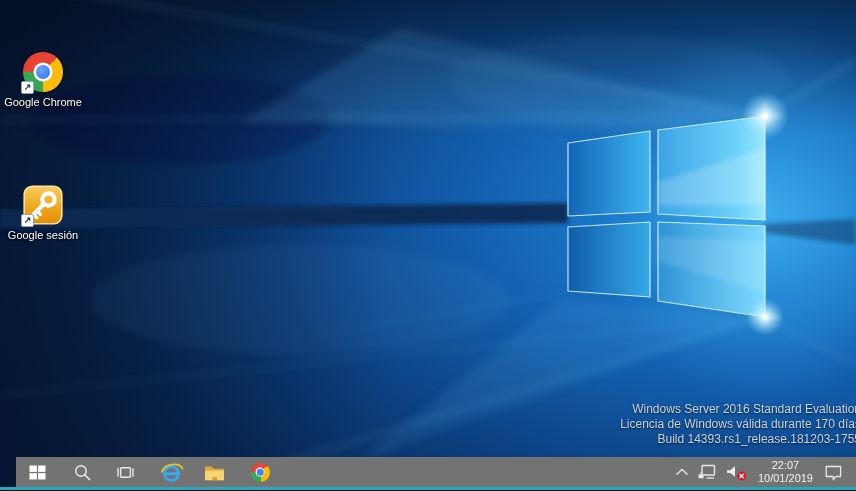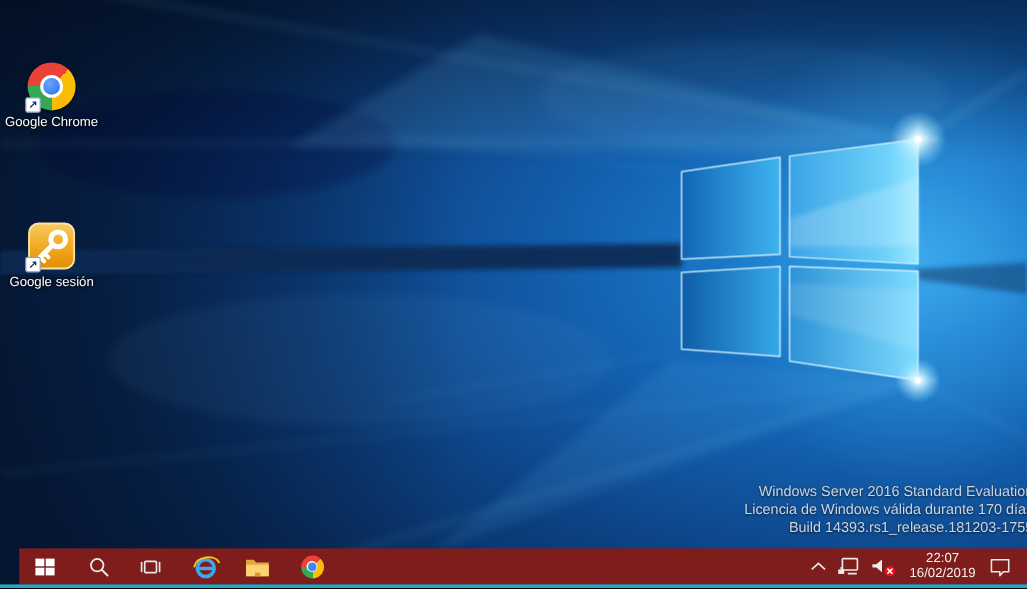--- a/index.html
+++ b/index.html
@@ -24,21 +24,21 @@
      transform:translate(-50%,-50%); background:radial-gradient(circle at 38% 32%, #6ba6f8, #4285f4 60%, #2a6ad4); border-radius:50%; }
   .shortcut-arrow { position:absolute; left:-2px; bottom:-2px; width:13px; height:13px; background:#fff;
      border:1px solid #8fa6bc; border-radius:2px; display:flex; align-items:center; justify-content:center;
      font-size:9px; font-weight:bold; color:#14356e; line-height:1; }
 
   
   .watermark { position:absolute; right:-5px; bottom:44px; text-align:right;
      font-size:12px; line-height:15px; color:#cbd5e0; text-shadow:0 1px 2px rgba(0,0,0,.7); white-space:nowrap; }
 
   
-  .taskbar { position:absolute; left:16px; right:0; bottom:4px; height:30px; background:#7f1d1d; }
+  .taskbar { position:absolute; left:16px; right:0; bottom:4px; height:30px; background:#737373; }
   .accent-line { position:absolute; left:0; right:0; bottom:1px; height:3px; background:#2ba7bd; }
   .black-edge { position:absolute; left:0; right:0; bottom:0; height:1px; background:#04060a; }
   .tb-btn { position:absolute; top:0; height:30px; display:flex; align-items:center; justify-content:center; }
   .tb-start { left:0; width:42px; }
   .tb-search { left:45px; width:42px; }
   .tb-taskview { left:88px; width:42px; }
   .tb-ie { left:134px; width:44px; }
   .tb-explorer { left:177px; width:42px; }
   .tb-chrome { left:222px; width:44px; }
   .chrome-ball-small { position:relative; width:19px; height:19px; border-radius:50%;
@@ -260,21 +260,21 @@
       <div class="tray-item">
         <svg width="21" height="17" viewBox="0 0 21 17" aria-hidden="true">
           <path d="M1,6.2 h3.2 L9,2.2 v10.6 L4.2,9 H1 z" fill="#ececec"></path>
           <circle cx="15.6" cy="12" r="4.4" fill="#e81123"></circle>
           <line x1="13.9" y1="10.3" x2="17.3" y2="13.7" stroke="#ffffff" stroke-width="1.3" stroke-linecap="round"></line>
           <line x1="17.3" y1="10.3" x2="13.9" y2="13.7" stroke="#ffffff" stroke-width="1.3" stroke-linecap="round"></line>
         </svg>
       </div>
       <div class="tray-clock">
         <div>22:07</div>
-        <div>16/02/2019</div>
+        <div>10/01/2019</div>
       </div>
       <div class="tray-item">
         <svg width="19" height="17" viewBox="0 0 19 17" aria-hidden="true">
           <path d="M2.2,2.5 h14.4 v10 h-4.6 l-2.8,3.2 v-3.2 H2.2 z" stroke="#e9e9e9" stroke-width="1.3" fill="none" stroke-linejoin="round"></path>
         </svg>
       </div>
     </div>
   </div>
 
   <div class="accent-line"></div>

